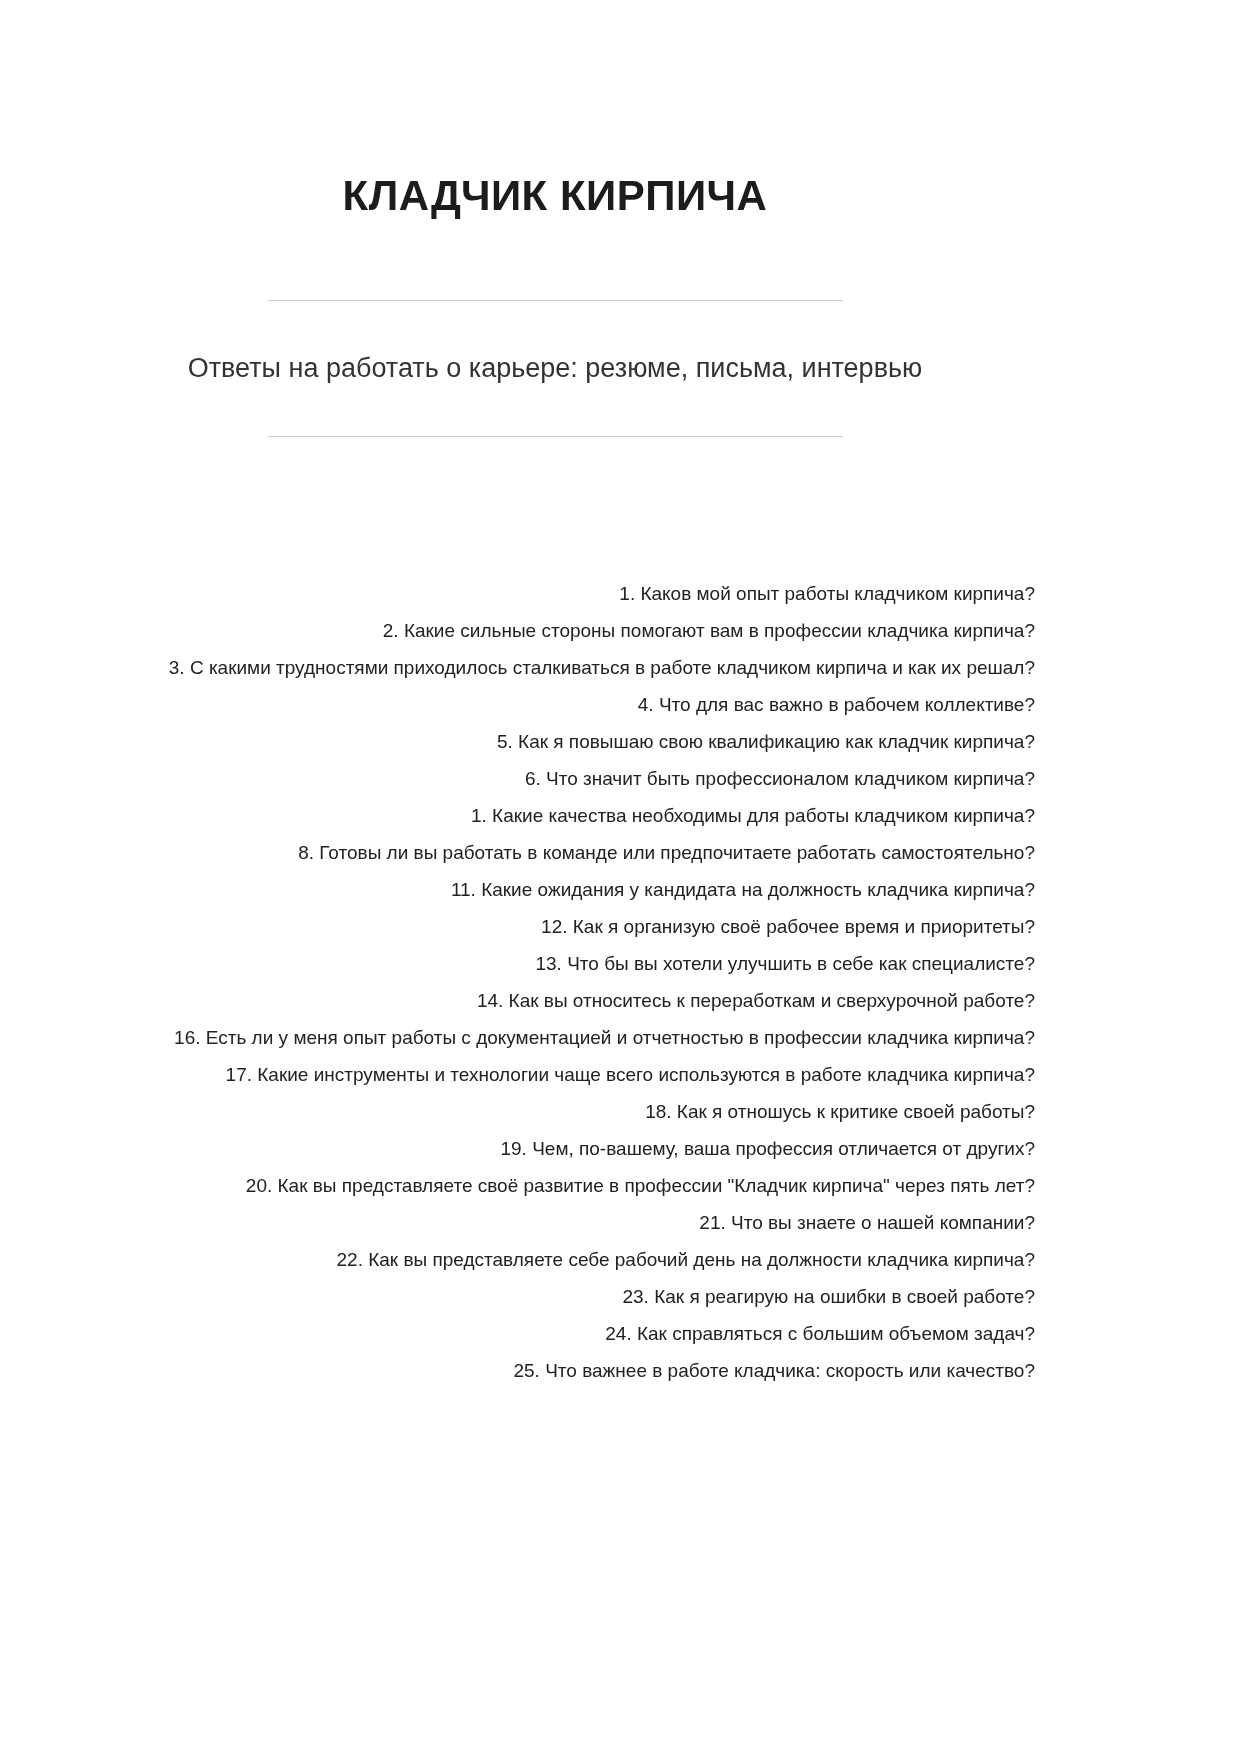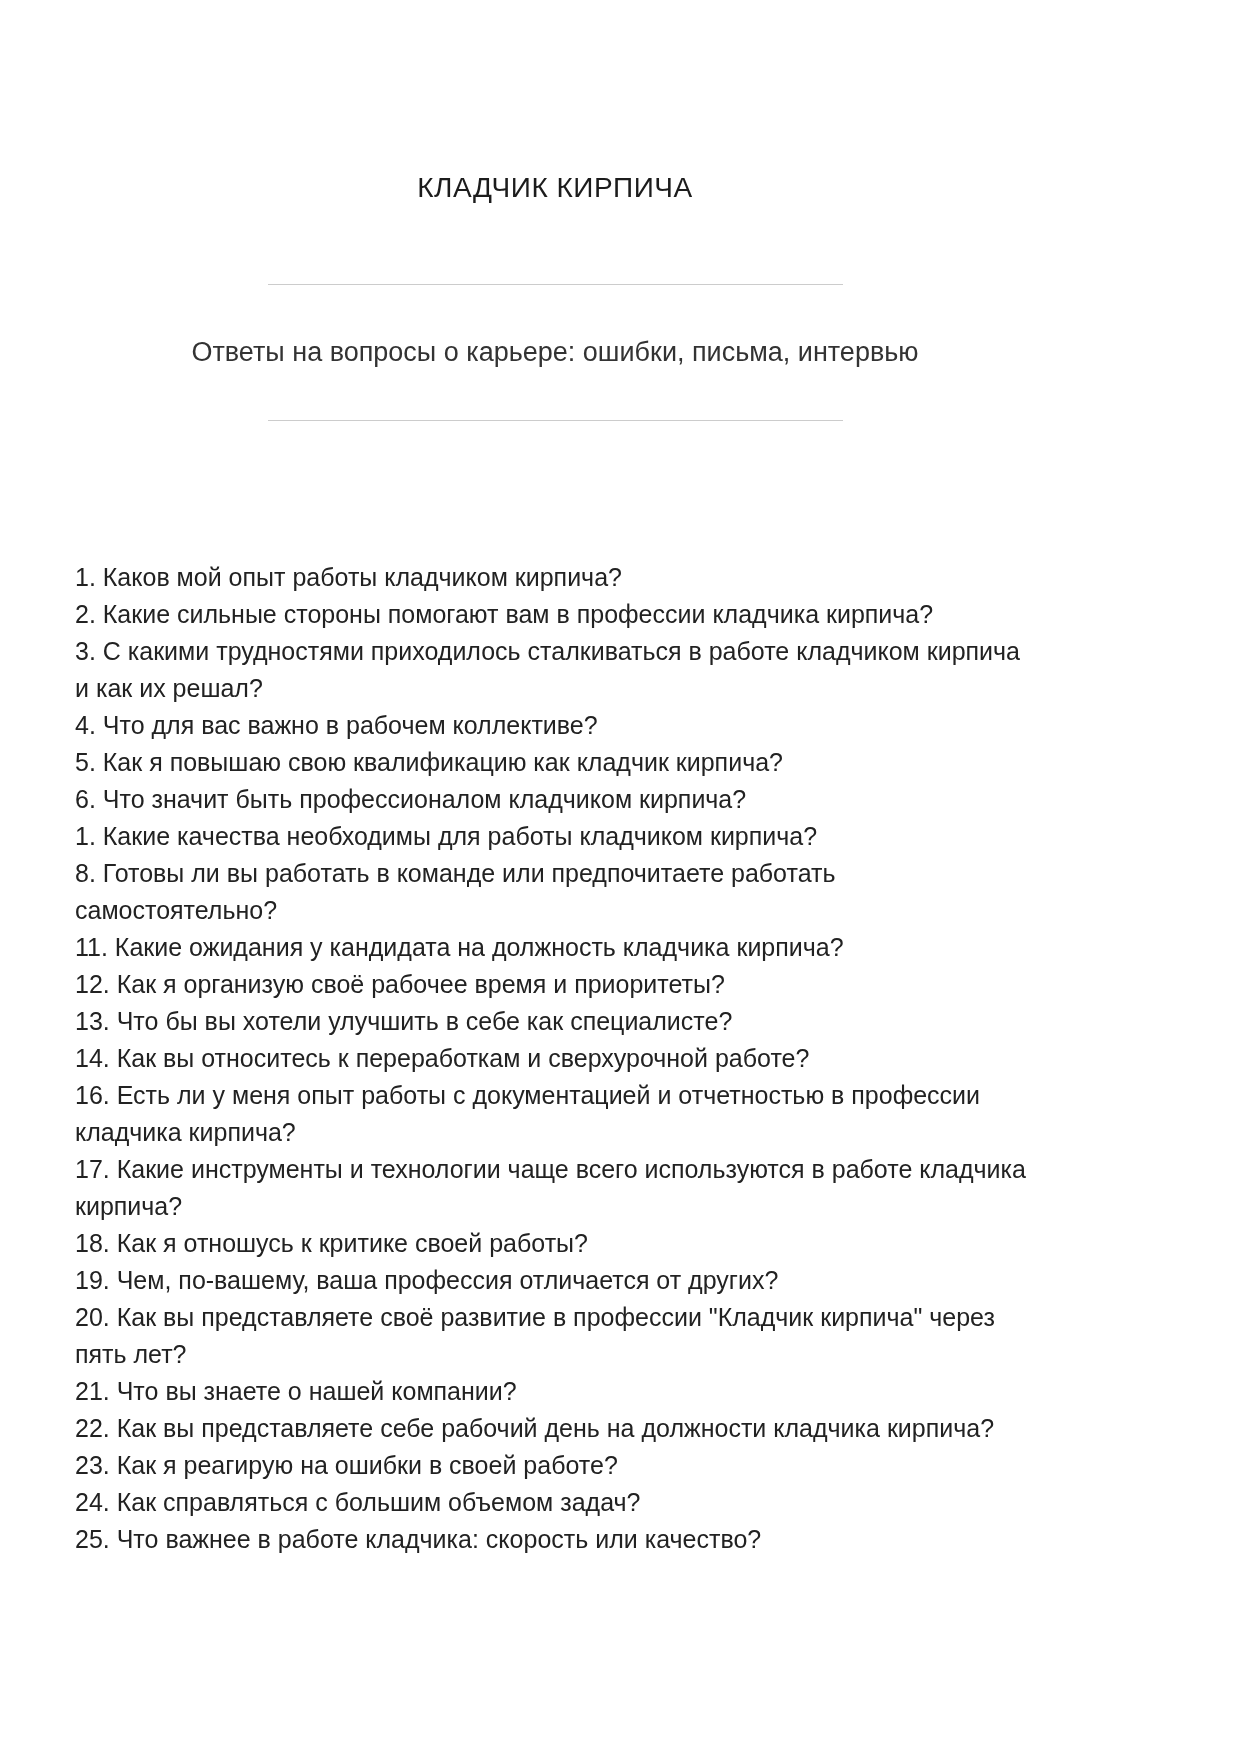--- a/index.html
+++ b/index.html
@@ -22,23 +22,23 @@
   }
 
   .content {
     width: 960px;
     margin-left: 75px;
   }
 
   .doc-title {
     margin-top: 172px;
     text-align: center;
-    font-size: 28px;
+    font-size: 42px;
     line-height: 1.15;
-    font-weight: 400;
+    font-weight: 700;
     color: #1c1c1c;
     letter-spacing: 0.5px;
   }
 
   .divider {
     border: none;
     border-top: 1px solid #cccccc;
     width: 575px;
     margin: 0 auto;
   }
@@ -55,40 +55,41 @@
     margin-top: 50px;
     text-align: center;
     font-size: 27px;
     line-height: 1.3;
     font-weight: 500;
     color: #333333;
   }
 
   .questions {
     margin-top: 138px;
-    font-size: 25px;
+    font-size: 19px;
     line-height: 37px;
     color: #222222;
+    text-align: right;
   }
 
   .question {
     margin: 0;
   }
 </style>
 </head>
 <body>
 
 <div class="page">
   <div class="content">
 
     <h1 class="doc-title">КЛАДЧИК КИРПИЧА</h1>
 
     <hr class="divider divider-top">
 
-    <h2 class="doc-subtitle">Ответы на вопросы о карьере: ошибки, письма, интервью</h2>
+    <h2 class="doc-subtitle">Ответы на работать о карьере: резюме, письма, интервью</h2>
 
     <hr class="divider divider-bottom">
 
     <div class="questions">
         <p class="question">1. Каков мой опыт работы кладчиком кирпича?</p>
         <p class="question">2. Какие сильные стороны помогают вам в профессии кладчика кирпича?</p>
         <p class="question">3. С какими трудностями приходилось сталкиваться в работе кладчиком кирпича и как их решал?</p>
         <p class="question">4. Что для вас важно в рабочем коллективе?</p>
         <p class="question">5. Как я повышаю свою квалификацию как кладчик кирпича?</p>
         <p class="question">6. Что значит быть профессионалом кладчиком кирпича?</p>

